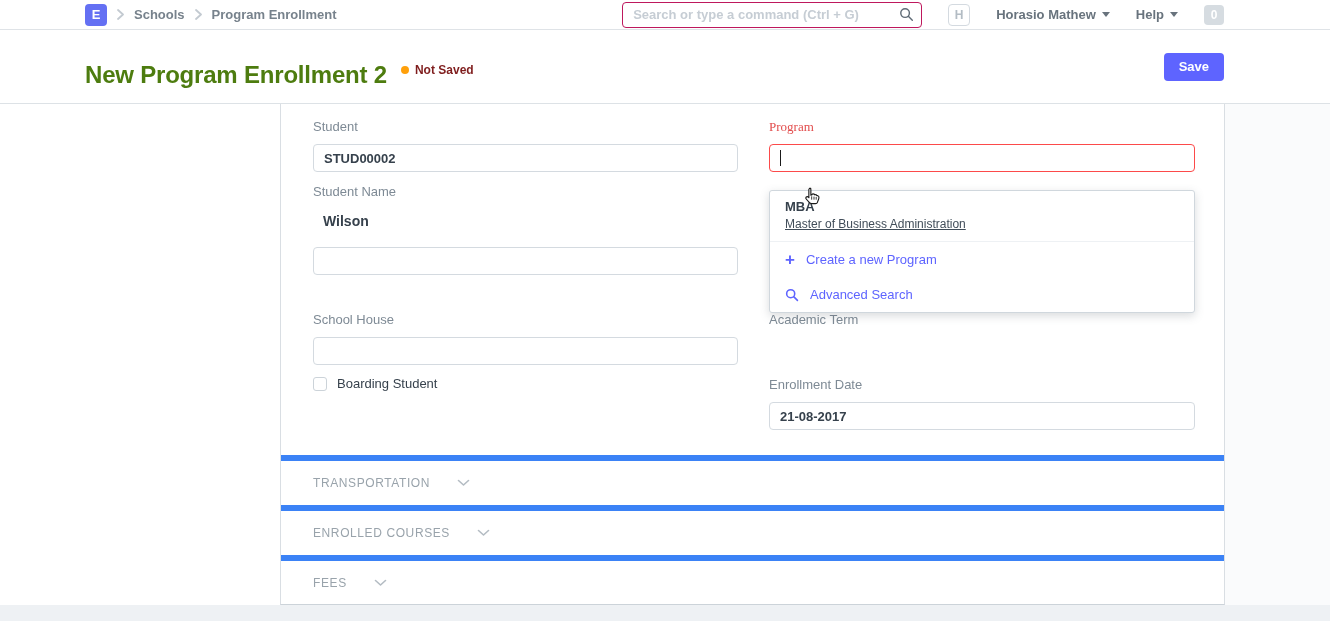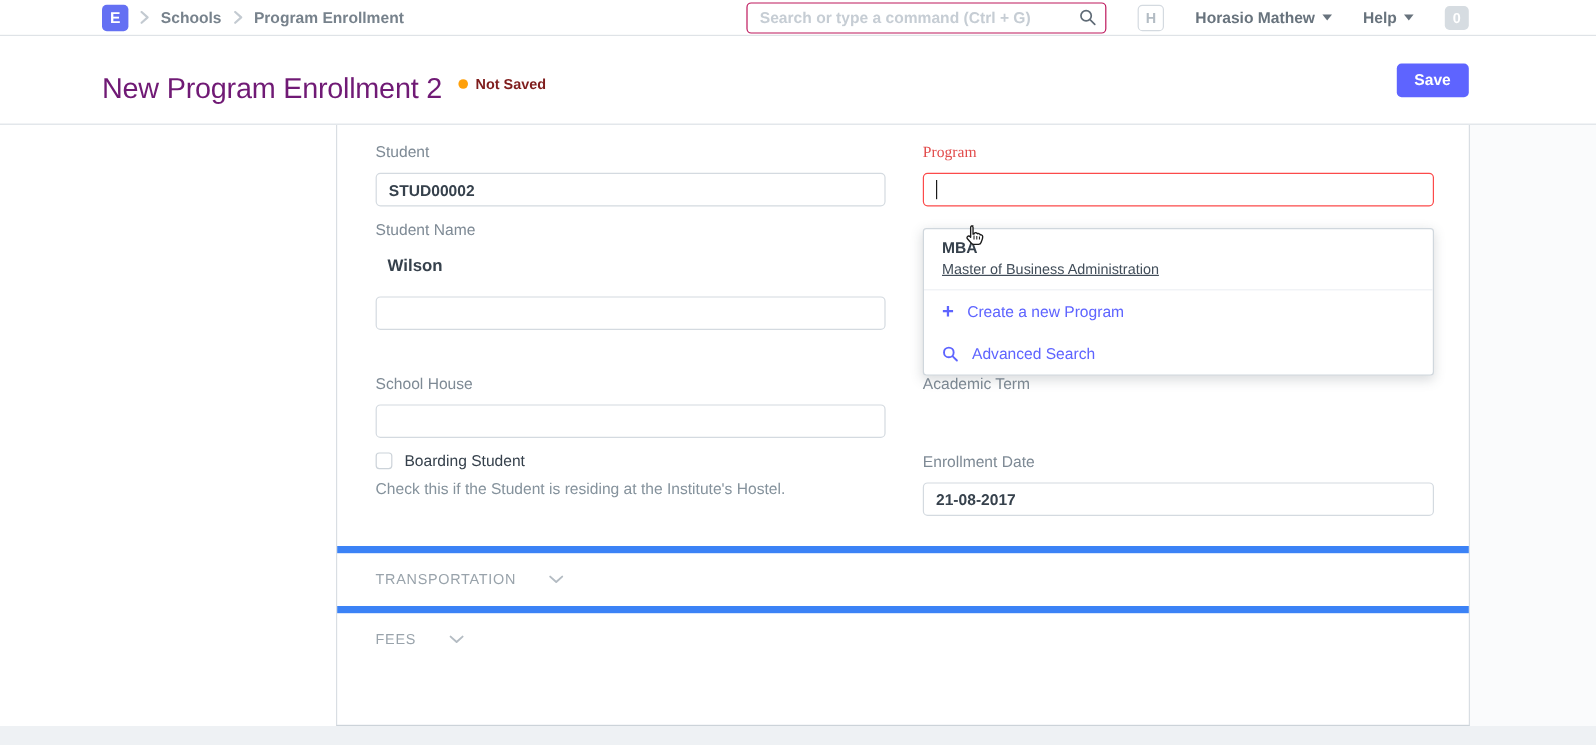--- a/index.html
+++ b/index.html
@@ -29,21 +29,21 @@
   .caret-down { width:0; height:0; border-left:4px solid transparent; border-right:4px solid transparent;
             border-top:5px solid #68737d; display:inline-block; }
   .notif-badge { min-width:20px; height:20px; border-radius:4px; background:#d6dce1; color:#fff;
             font-size:12px; font-weight:700; display:flex; align-items:center; justify-content:center;
             padding:0 4px; cursor:pointer; }
 
   
   .page-head { position:absolute; top:30px; left:0; right:0; height:74px; background:#fff;
                border-bottom:1px solid #dde2e6; display:flex; align-items:center;
                padding:0 106px 0 85px; z-index:5; }
-  .page-title { font-size:24px; font-weight:400; color:#701a75; letter-spacing:-0.2px;margin-top:16px; }
+  .page-title { font-size:24px; font-weight:700; color:#4d7c0f; letter-spacing:-0.2px;margin-top:16px; }
   .indicator { display:flex; align-items:center; gap:6px; margin-left:14px; margin-top:7px; }
   .indicator-dot { width:8px; height:8px; border-radius:50%; background:#ffa00a; }
   .indicator-text { font-size:12px; font-weight:700; color:#7f1d1d; }
   .btn-save { margin-left:auto; background:#5e64ff; color:#fff; border:none; border-radius:4px;
               height:28px; padding:0 15px; font-size:13px; font-weight:700; cursor:pointer;
               font-family:inherit; }
 
   
   .bottom-strip { position:absolute; left:0; right:0; top:605px; height:16px; background:#eef1f4; }
   .right-shade { position:absolute; left:1225px; right:0; top:104px; height:501px; background:#fafbfc; }
@@ -171,21 +171,20 @@
         <div class="control">
           <input class="tbox" type="text" value="" style="">
         </div>
       </div>
 
       <div class="field" style="top:272px;">
         <div class="check-row">
           <span class="checkbox"></span>
           <span class="check-label">Boarding Student</span>
         </div>
-        <div class="check-desc">Check this if the Student is residing at the Institute's Hostel.</div>
       </div>
     </div>
 
     <div class="col col-right">
 
       <div class="field" style="top:14px;">
         <label class="f-label req">Program</label>
         <div class="control">
           <input class="tbox invalid" type="text" value="" style="">
           <span class="text-caret"></span>
@@ -227,20 +226,28 @@
     <div class="sections">
       <div class="section-row">
         <span class="section-label">TRANSPORTATION</span>
         <span class="chev">
           <svg width="13" height="8" viewBox="0 0 13 8">
               <polyline points="1.5,1.5 6.5,6 11.5,1.5" fill="none" stroke="currentColor" stroke-width="1.6" stroke-linecap="round" stroke-linejoin="round"></polyline>
             </svg>
         </span>
       </div>
       <div class="section-row">
+        <span class="section-label">ENROLLED COURSES</span>
+        <span class="chev">
+          <svg width="13" height="8" viewBox="0 0 13 8">
+              <polyline points="1.5,1.5 6.5,6 11.5,1.5" fill="none" stroke="currentColor" stroke-width="1.6" stroke-linecap="round" stroke-linejoin="round"></polyline>
+            </svg>
+        </span>
+      </div>
+      <div class="section-row">
         <span class="section-label">FEES</span>
         <span class="chev">
           <svg width="13" height="8" viewBox="0 0 13 8">
               <polyline points="1.5,1.5 6.5,6 11.5,1.5" fill="none" stroke="currentColor" stroke-width="1.6" stroke-linecap="round" stroke-linejoin="round"></polyline>
             </svg>
         </span>
       </div>
     </div>
   </div>
 

